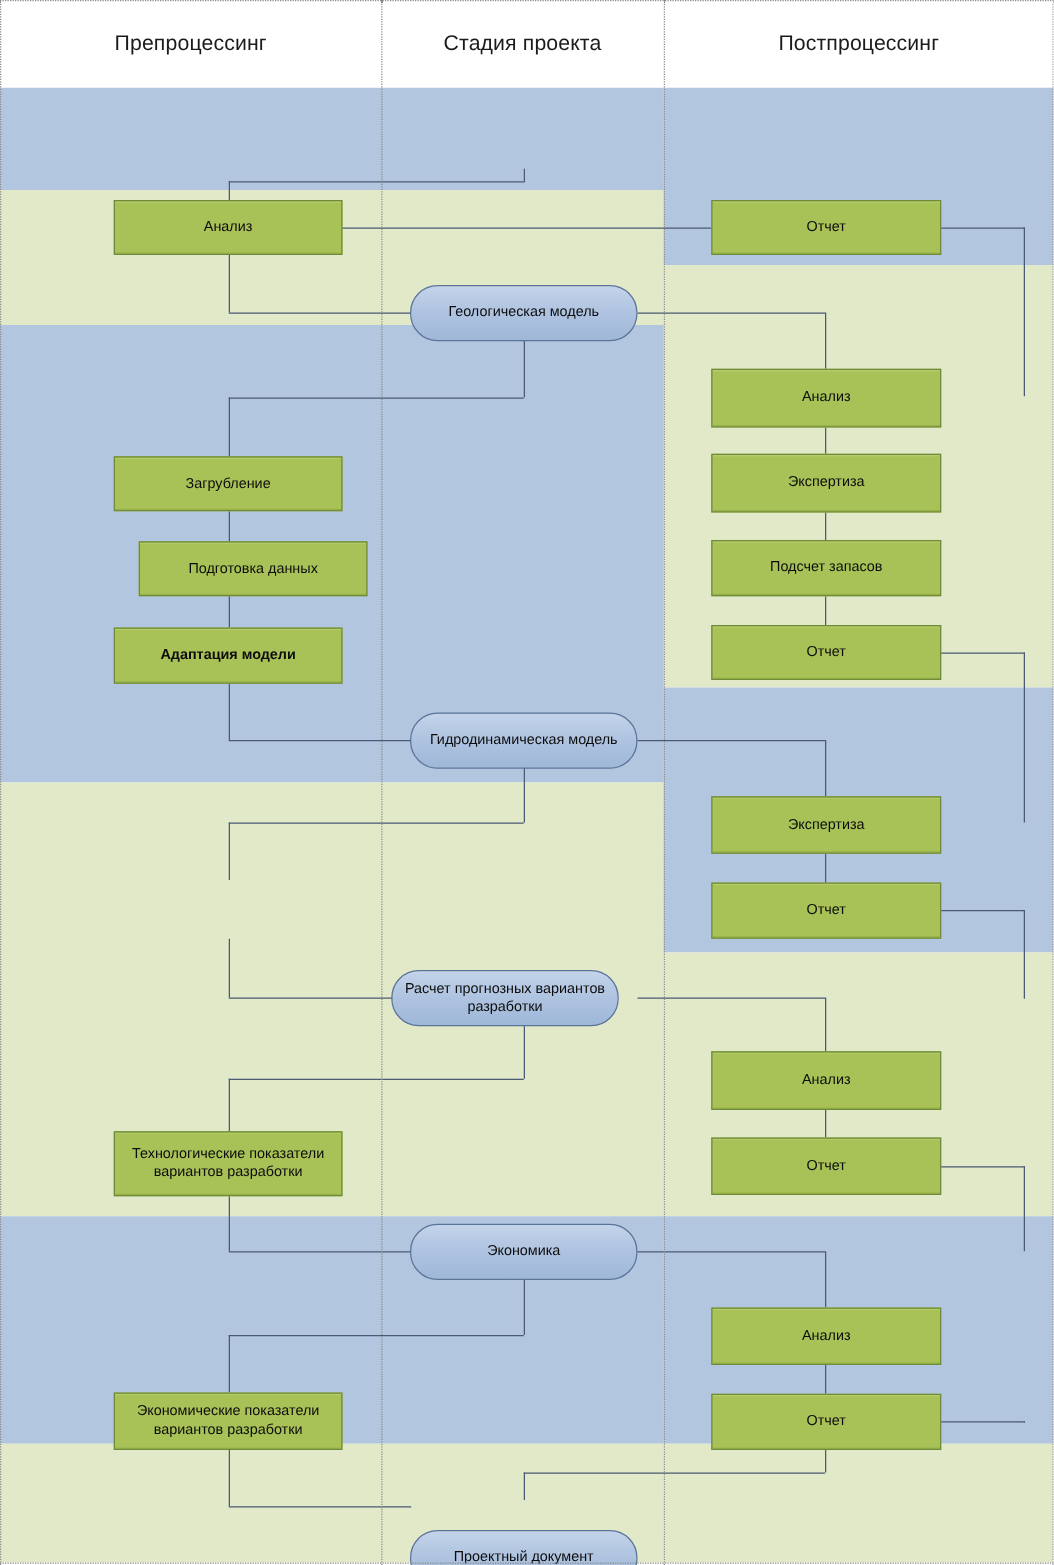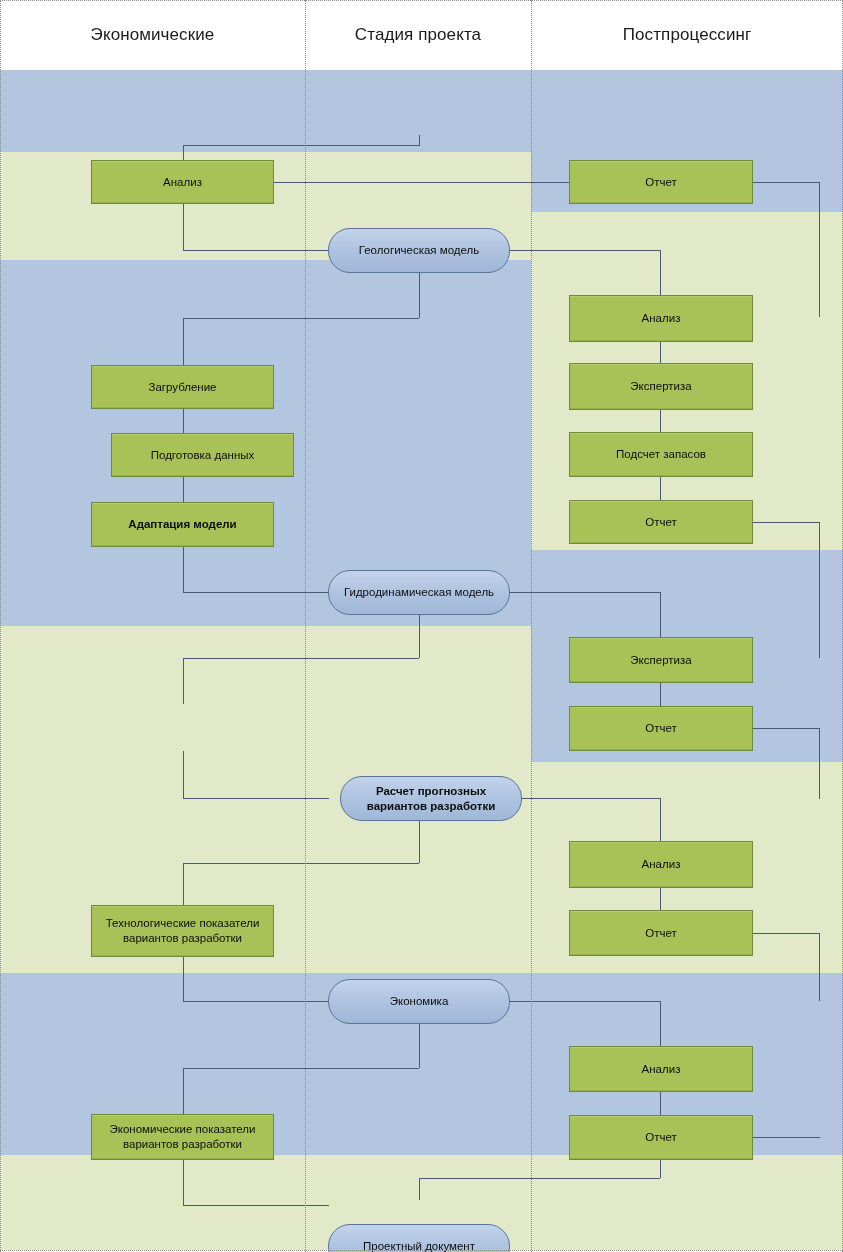--- a/index.html
+++ b/index.html
@@ -111,21 +111,21 @@
   <div class="band" style="left:0;top:1155px;width:531px;height:95px;background:#e2e9c8;"></div>
 
   <div class="band" style="left:531px;top:70px;width:312px;height:142px;background:#b3c6e0;"></div>
   <div class="band" style="left:531px;top:212px;width:312px;height:338px;background:#e2e9c8;"></div>
   <div class="band" style="left:531px;top:550px;width:312px;height:212px;background:#b3c6e0;"></div>
   <div class="band" style="left:531px;top:762px;width:312px;height:211px;background:#e2e9c8;"></div>
   <div class="band" style="left:531px;top:973px;width:312px;height:182px;background:#b3c6e0;"></div>
   <div class="band" style="left:531px;top:1155px;width:312px;height:95px;background:#e2e9c8;"></div>
 
   <div class="header-row">
-    <div class="header-cell" style="left:0;width:305px;">Экономические</div>
+    <div class="header-cell" style="left:0;width:305px;">Препроцессинг</div>
     <div class="header-cell" style="left:305px;width:226px;">Стадия проекта</div>
     <div class="header-cell" style="left:531px;width:312px;">Постпроцессинг</div>
   </div>
 
   <div class="frame-top" style="top:0;"></div>
   <div class="frame-bottom" style="top:1250px;"></div>
   <div class="frame-left" style="left:0;"></div>
   <div class="frame-right" style="left:842px;"></div>
   <div class="lane-sep" style="left:305px;"></div>
   <div class="lane-sep" style="left:531px;"></div>
@@ -203,21 +203,21 @@
 
   <div class="conn v" style="left:660px;top:1160px;height:18px;"></div>
   <div class="conn h" style="left:419px;top:1178px;width:241px;"></div>
   <div class="conn v" style="left:419px;top:1178px;height:22px;"></div>
 
   <div class="conn v" style="left:183px;top:1160px;height:45px;"></div>
   <div class="conn h" style="left:183px;top:1205px;width:146px;"></div>
 
   <div class="node stage" style="left:328px;top:228px;width:182px;height:45px;">Геологическая модель</div>
   <div class="node stage" style="left:328px;top:570px;width:182px;height:45px;">Гидродинамическая модель</div>
-  <div class="node stage" style="left:340px;top:776px;width:182px;height:45px;font-weight:bold;">Расчет прогнозных вариантов разработки</div>
+  <div class="node stage" style="left:313px;top:776px;width:182px;height:45px;">Расчет прогнозных вариантов разработки</div>
   <div class="node stage" style="left:328px;top:979px;width:182px;height:45px;">Экономика</div>
   <div class="node stage" style="left:328px;top:1183px;width:182px;height:45px;margin-top:41px;">Проектный документ</div>
 
   <div class="node process" style="left:91px;top:160px;width:183px;height:44px;">Анализ</div>
   <div class="node process" style="left:91px;top:365px;width:183px;height:44px;">Загрубление</div>
   <div class="node process" style="left:91px;top:433px;width:183px;height:44px;margin-left:20px;">Подготовка данных</div>
   <div class="node process" style="left:91px;top:502px;width:183px;height:45px;font-weight:bold;">Адаптация модели</div>
   <div class="node process" style="left:91px;top:905px;width:183px;height:52px;">Технологические показатели вариантов разработки</div>
   <div class="node process" style="left:91px;top:1114px;width:183px;height:46px;">Экономические показатели вариантов разработки</div>
 

